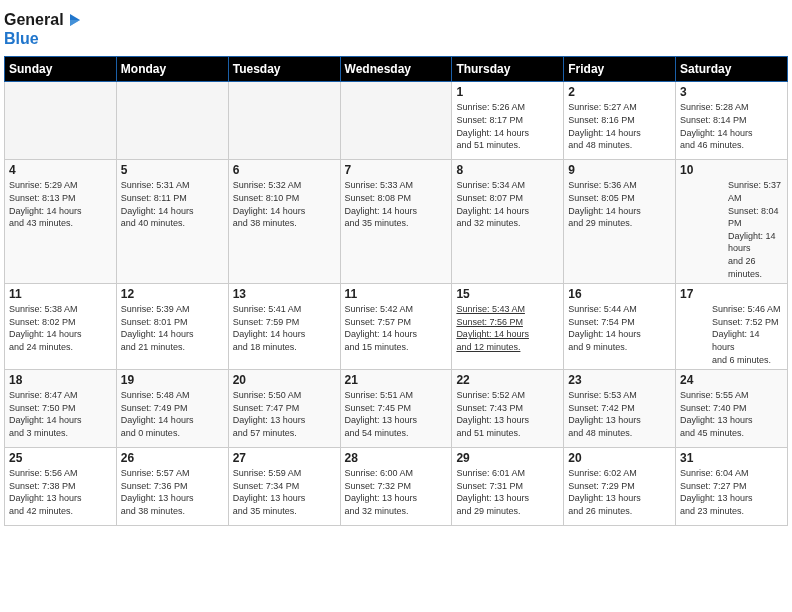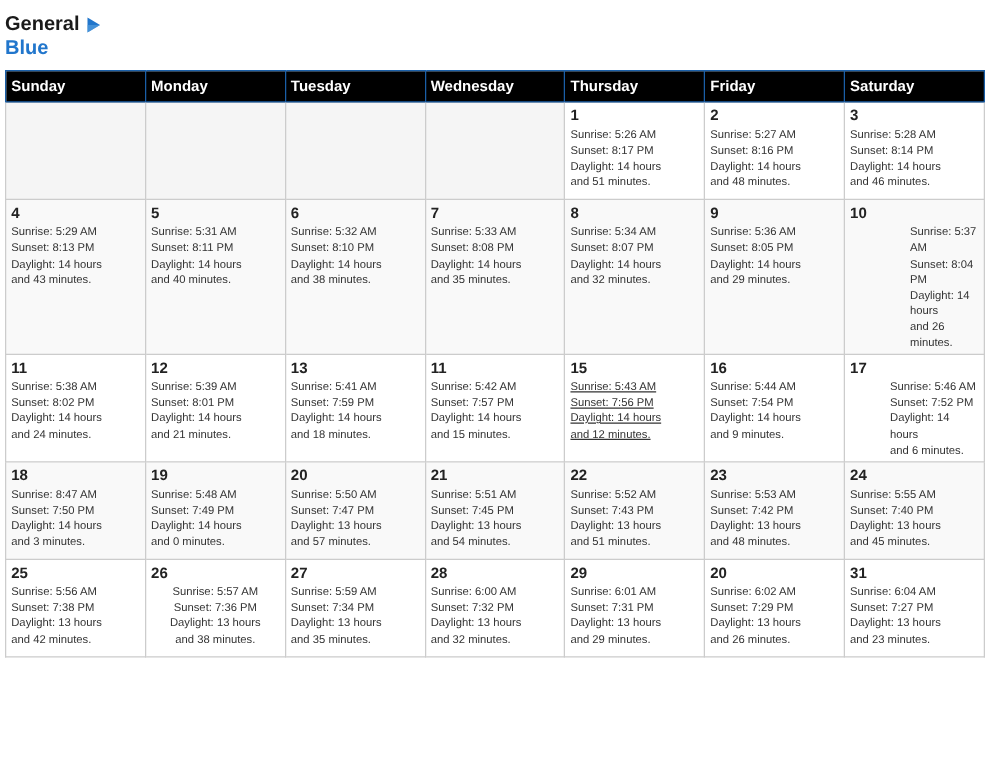--- a/index.html
+++ b/index.html
@@ -299,21 +299,21 @@
         <tr>
           <td>
             <span class="day-number">25</span>
             <div class="day-info" style="white-space: pre-line;">Sunrise: 5:56 AM
 Sunset: 7:38 PM
 Daylight: 13 hours
 and 42 minutes.</div>
           </td>
           <td>
             <span class="day-number">26</span>
-            <div class="day-info" style="white-space: pre-line; text-align: center;">Sunrise: 5:57 AM
+            <div class="day-info" style="white-space: pre-line;">Sunrise: 5:57 AM
 Sunset: 7:36 PM
 Daylight: 13 hours
 and 38 minutes.</div>
           </td>
           <td>
             <span class="day-number">27</span>
             <div class="day-info" style="white-space: pre-line;">Sunrise: 5:59 AM
 Sunset: 7:34 PM
 Daylight: 13 hours
 and 35 minutes.</div>

